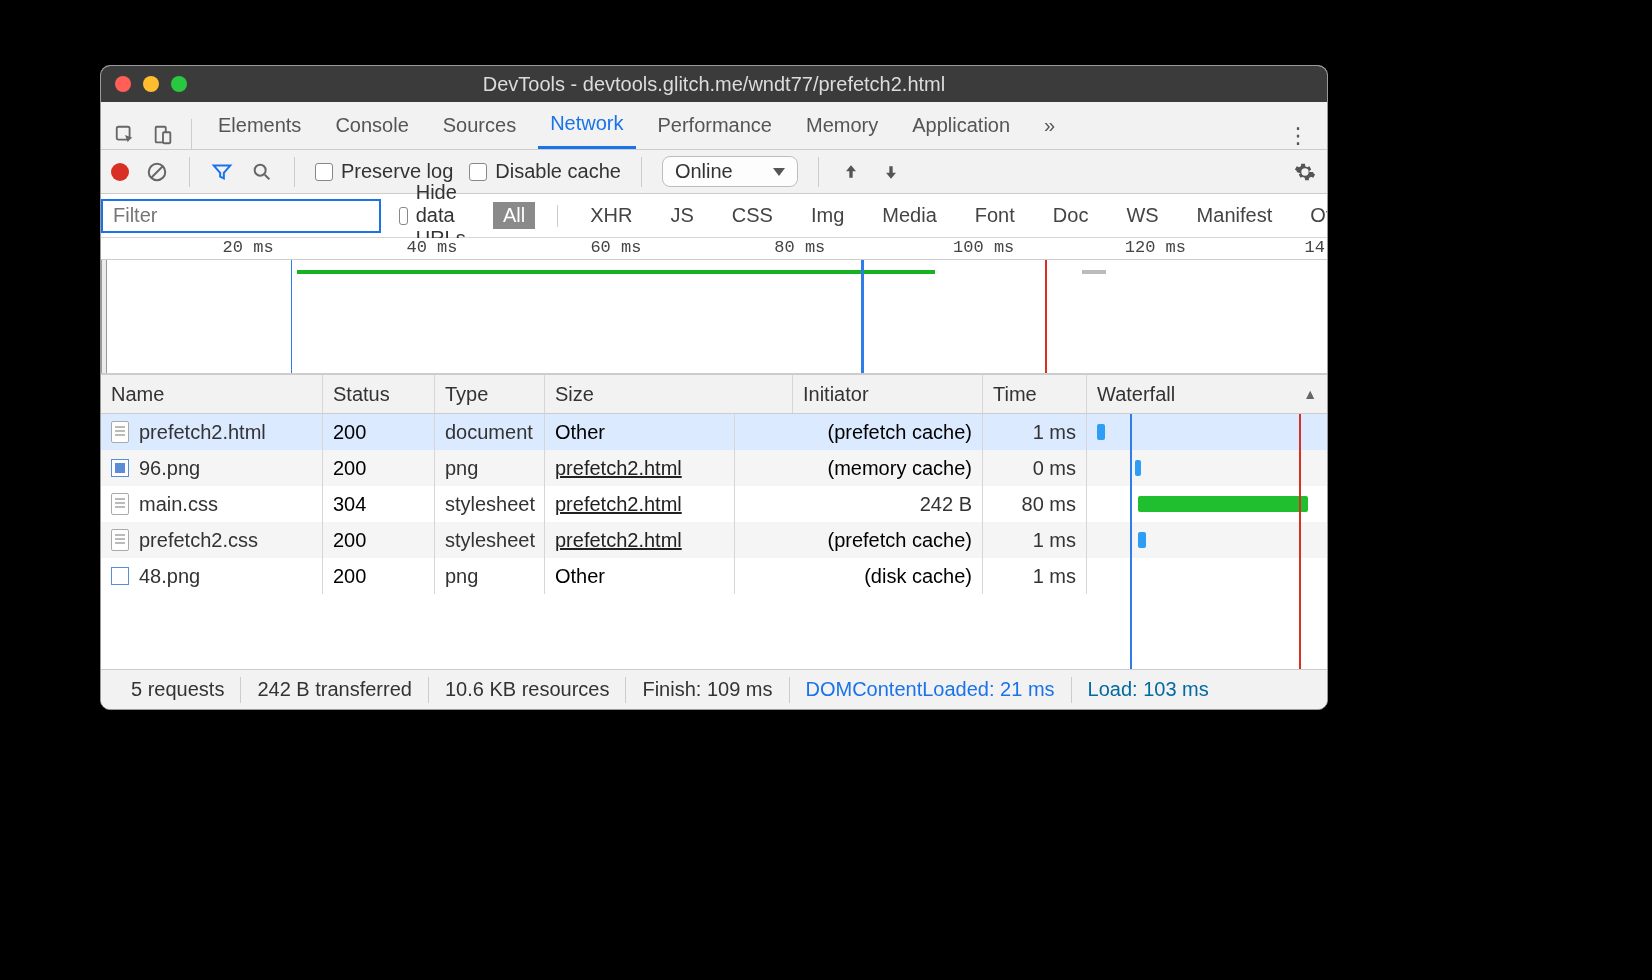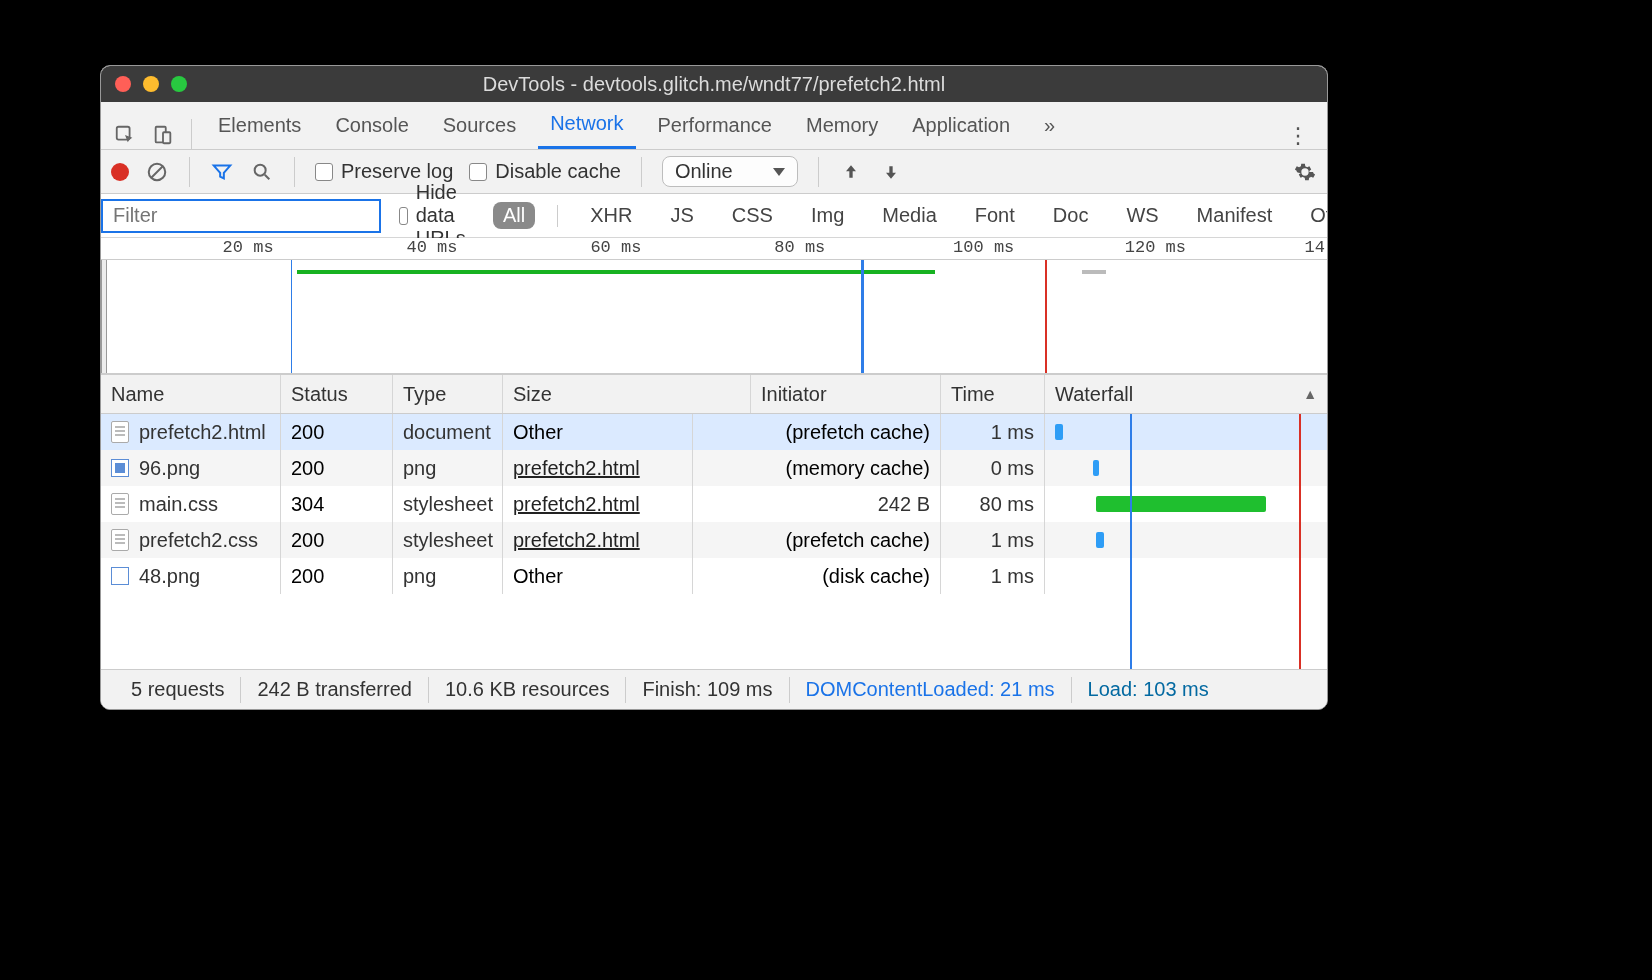--- a/index.html
+++ b/index.html
@@ -116,21 +116,21 @@
     width: 280px; height: 34px;
     border: 2px solid #1a73e8;
     padding: 0 10px;
     font-size: 20px;
     color: #777;
     outline: none;
     margin-left: 0;
   }
   .pill {
     padding: 2px 10px;
-    border-radius: 8px;
+    border-radius: 0;
     color: #444;
   }
   .pill.active { background: #8a8a8a; color: #fff; }
   .type-filters { display: flex; gap: 18px; align-items:center; }
 
   
   .overview {
     height: 136px;
     border-bottom: 1px solid #ccc;
     position: relative;
@@ -166,21 +166,21 @@
     color: #333;
   }
   .thead .th, .trow .td {
     border-right: 1px solid #d6d6d6;
     display: flex; align-items: center;
     padding: 0 10px;
     overflow: hidden;
     white-space: nowrap;
   }
   .thead .th:last-child, .trow .td:last-child { border-right: none; }
-  .col-name { width: 180px; }
+  .col-name { width: 222px; }
   .col-status { width: 112px; }
   .col-type { width: 110px; }
   .col-init { width: 190px; }
   .col-size { width: 248px; justify-content: flex-end; }
   .col-time { width: 104px; justify-content: flex-end; }
   .col-wf { flex: 1; position: relative; }
   .th-sort { position:absolute; right:10px; color:#666; font-size:14px; }
 
   
   .tbody { position: relative; }

